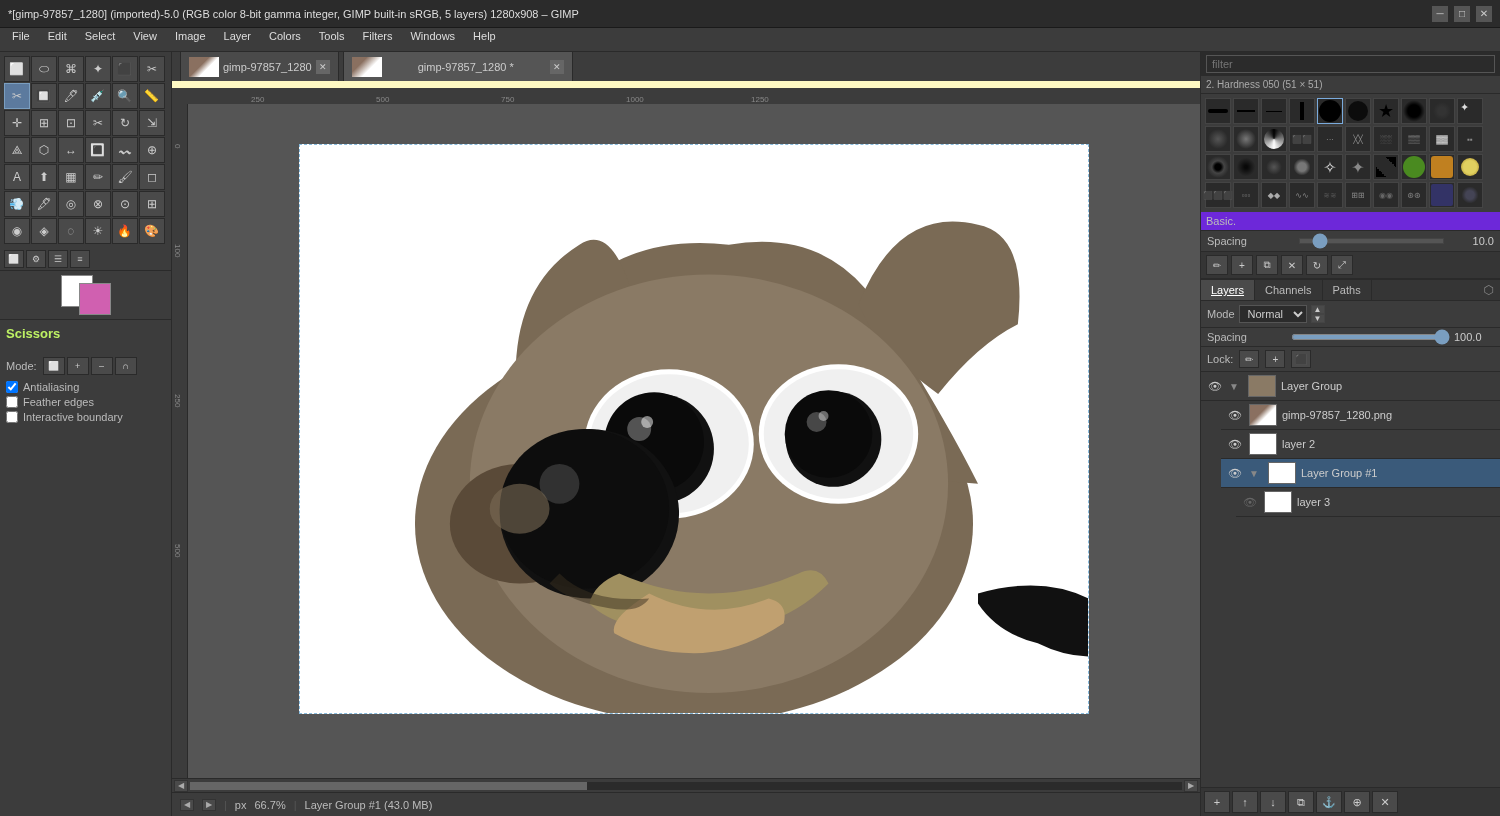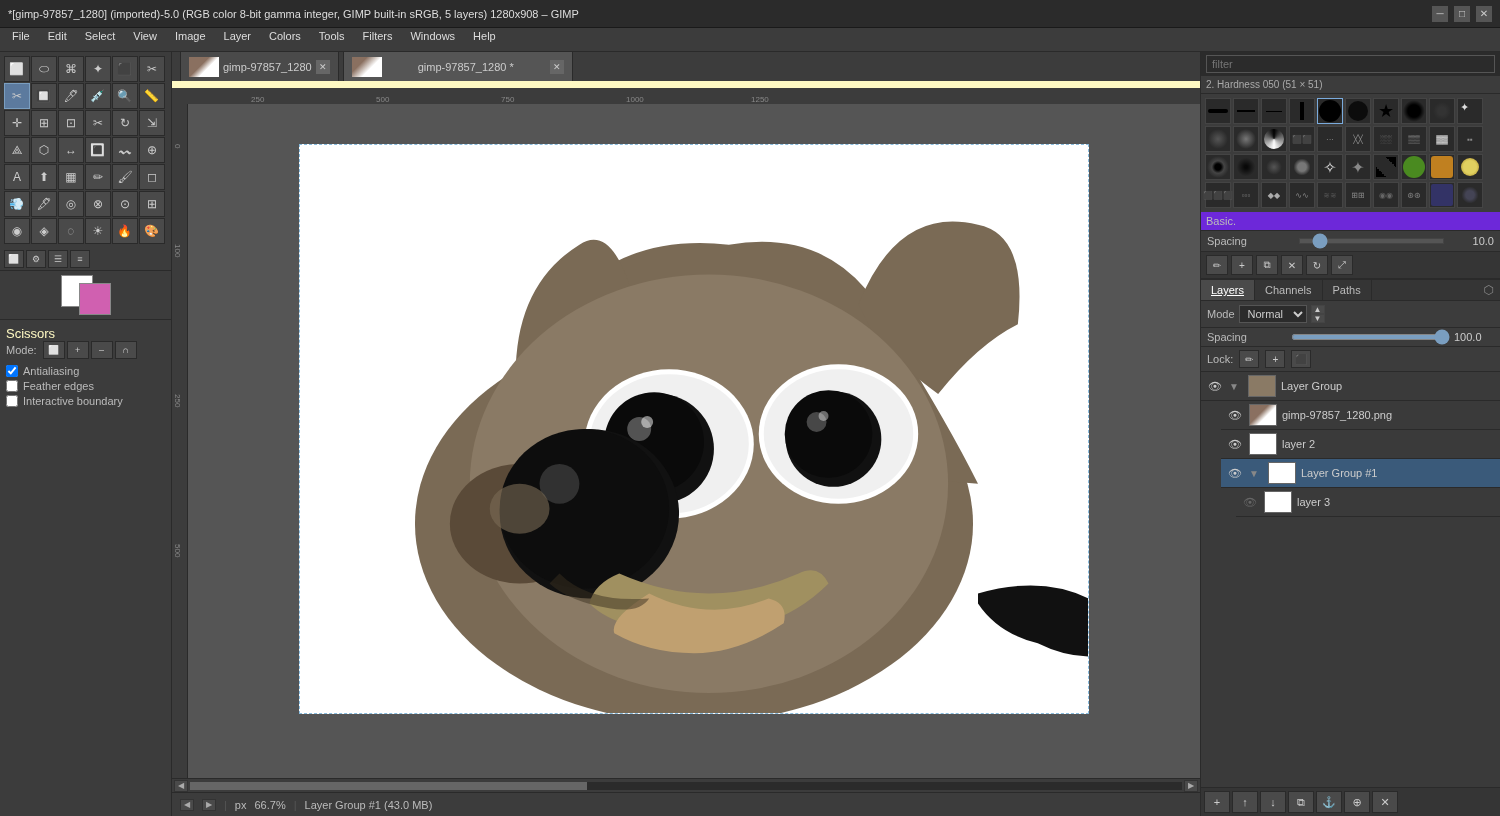--- a/index.html
+++ b/index.html
@@ -35,21 +35,21 @@
     .tool-btn {
       width: 26px; height: 26px; background: #4a4a4a; border: 1px solid #2a2a2a;
       cursor: pointer; display: flex; align-items: center; justify-content: center;
       color: #ccc; font-size: 12px;
     }
     .tool-btn.active { background: #5c7a9e; border-color: #7a9ec0; }
 
     #tool-options {
       padding: 6px; border-top: 1px solid #2a2a2a; flex: 1;
     }
-    #tool-name { font-size: 13px; font-weight: normal; color: #fef9c3; margin-bottom: 0; }
+    #tool-name { font-size: 13px; font-weight: bold; color: #bef264; margin-bottom: 16px; }
     .option-label { color: #bbb; font-size: 11px; }
     .mode-row { display: flex; align-items: center; gap: 2px; margin-bottom: 6px; }
     .mode-label { color: #bbb; font-size: 11px; margin-right: 4px; }
     .mode-btn { width: 22px; height: 18px; background: #4a4a4a; border: 1px solid #2a2a2a; cursor: pointer; color: #ccc; font-size: 9px; display: flex; align-items: center; justify-content: center; }
     .checkbox-row { display: flex; align-items: center; gap: 5px; margin-bottom: 3px; }
     .checkbox-row input[type=checkbox] { width: 12px; height: 12px; }
 
     
     #color-swatches {
       padding: 4px; display: flex; flex-direction: column; align-items: center;

